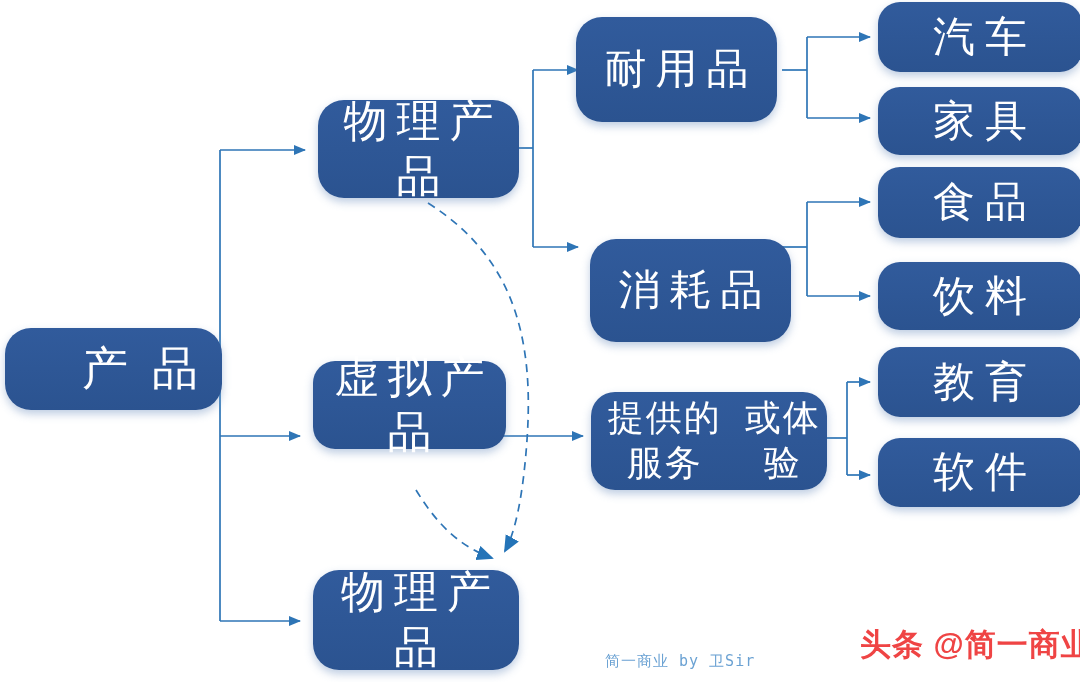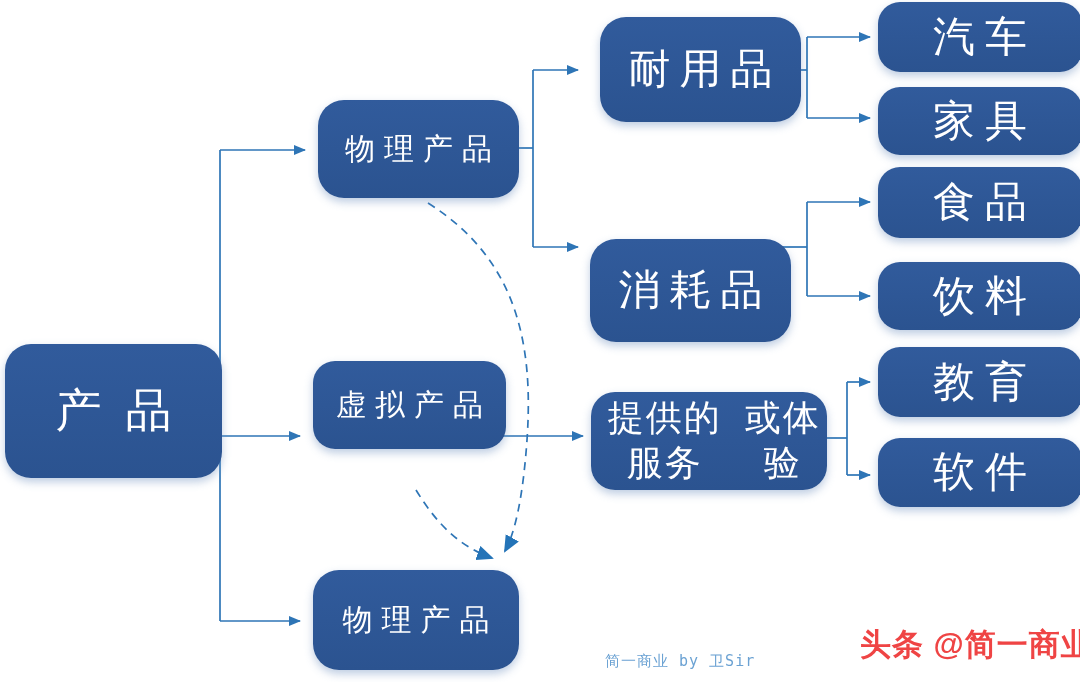--- a/index.html
+++ b/index.html
@@ -9,31 +9,31 @@
   }
   .wires{position:absolute;left:0;top:0;width:1080px;height:682px;}
   .node{
     position:absolute;display:flex;align-items:center;justify-content:center;
     background:linear-gradient(180deg,#315B9C 0%,#2B5390 100%);
     color:#ffffff;border-radius:26px;
     box-shadow:0 4px 9px rgba(110,145,190,0.45);
     text-align:center;line-height:1.25;
   }
   .lv1{font-size:46px;letter-spacing:24px;padding-left:24px;}
-  .lv2{font-size:30px;letter-spacing:9px;padding-left:9px;}
+  .lv2{font-size:44px;letter-spacing:9px;padding-left:9px;}
   .lv3{font-size:42px;letter-spacing:9px;padding-left:9px;}
   .leaf{font-size:42px;letter-spacing:10px;padding-left:10px;border-radius:22px;}
   .service{font-size:36px;letter-spacing:2px;border-radius:24px;flex-direction:row;}
 
   
-  .n-root       {left:5px;   top:344px; width:193px; height:134px;}
+  .n-root       {left:5px;   top:328px; width:193px; height:82px;justify-content:flex-end;}
   .n-physical   {left:318px; top:100px; width:192px; height:98px;}
   .n-virtual    {left:313px; top:361px; width:184px; height:88px;border-radius:22px;}
   .n-hybrid     {left:313px; top:570px; width:197px; height:100px;}
-  .n-durable    {left:600px; top:17px;  width:192px; height:105px;align-items:center;}
+  .n-durable    {left:576px; top:17px;  width:192px; height:105px;align-items:center;}
   .n-consumable {left:590px; top:195px; width:192px; height:103px;margin-top:44px;}
   .n-car        {left:878px; top:2px;   width:194px; height:70px;}
   .n-furniture  {left:878px; top:87px;  width:194px; height:68px;}
   .n-food       {left:878px; top:167px; width:194px; height:71px;}
   .n-beverage   {left:878px; top:262px; width:194px; height:68px;}
   .n-service    {left:591px; top:392px; width:236px; height:98px;}
   .n-education  {left:878px; top:347px; width:194px; height:70px;}
   .n-software   {left:878px; top:438px; width:194px; height:69px;}
 
   .footer-credit{

